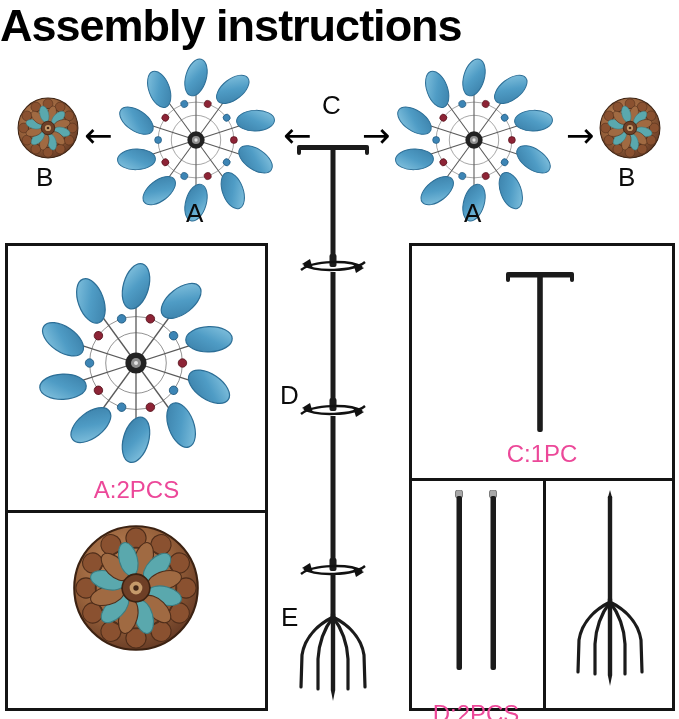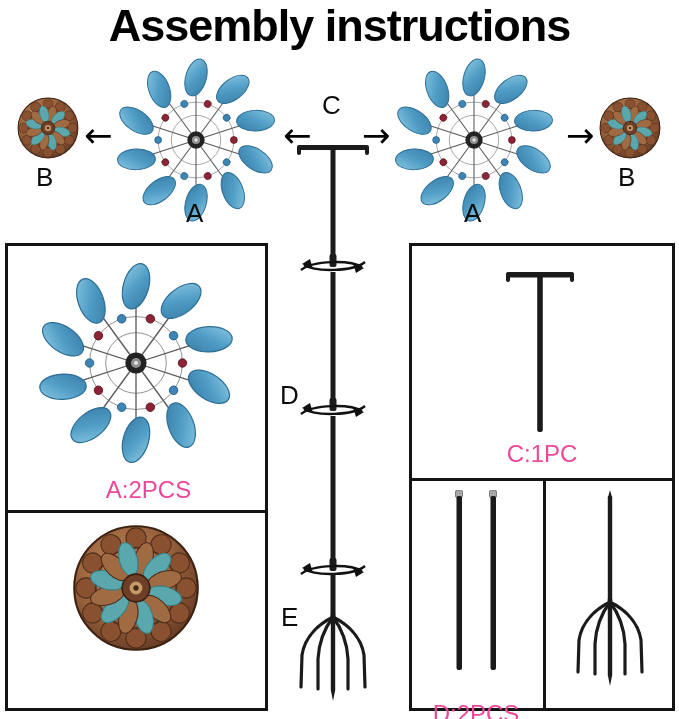--- a/index.html
+++ b/index.html
@@ -1,20 +1,20 @@
 <!DOCTYPE html>
 <html><head>
 <meta charset="utf-8">
 <style>
   * { margin:0; padding:0; box-sizing:border-box; }
   html,body { background:#ffffff; }
   body { font-family:"Liberation Sans", sans-serif; }
   .canvas{ position:relative; width:679px; height:719px; background:#fff; overflow:hidden; }
   .abs{ position:absolute; }
-  .title{ left:0; top:0; width:679px; text-align:center; font-size:45px; font-weight:700;
+  .title{ left:0; top:0; width:679px; font-size:45px; font-weight:700;
           letter-spacing:-1px; color:#000; font-family:"Liberation Sans", sans-serif; }
   .lbl{ font-size:26px; font-weight:500; color:#0b0b0b; }
   .qty{ font-size:24px; font-weight:500; color:#ec4899; text-align:center; }
   .arrow{ font-size:34px; line-height:34px; color:#000; font-family:"DejaVu Sans", sans-serif; }
   .box{ border:3px solid #141414; background:transparent; }
   .divider{ background:#141414; }
 </style>
 </head>
 <body>
 
@@ -170,21 +170,21 @@
 
   <div class="abs lbl" style="left:280px;top:380px">D</div>
   <div class="abs lbl" style="left:281px;top:602px">E</div>
 
   <div class="abs box" style="left:5px;top:243px;width:263px;height:468px"></div>
   <div class="abs divider" style="left:5px;top:510px;width:263px;height:3px"></div>
 
   <svg class="abs" style="left:33px;top:260px" width="206" height="206" viewBox="-102 -102 204 204">
       <use href="#spinner"></use>
     </svg>
-  <div class="abs qty" style="left:17px;top:476px;width:263px">A:2PCS</div>
+  <div class="abs qty" style="left:5px;top:476px;width:263px">A:2PCS</div>
 
   <svg class="abs" style="left:70px;top:522px" width="132" height="132" viewBox="-62 -62 124 124">
       <use href="#medallion"></use>
     </svg>
 
   <div class="abs box" style="left:409px;top:243px;width:266px;height:468px"></div>
   <div class="abs divider" style="left:409px;top:478px;width:266px;height:3px"></div>
   <div class="abs divider" style="left:543px;top:478px;width:3px;height:233px"></div>
 
   <svg class="abs" style="left:495px;top:264px" width="90" height="175" viewBox="0 0 90 175">

